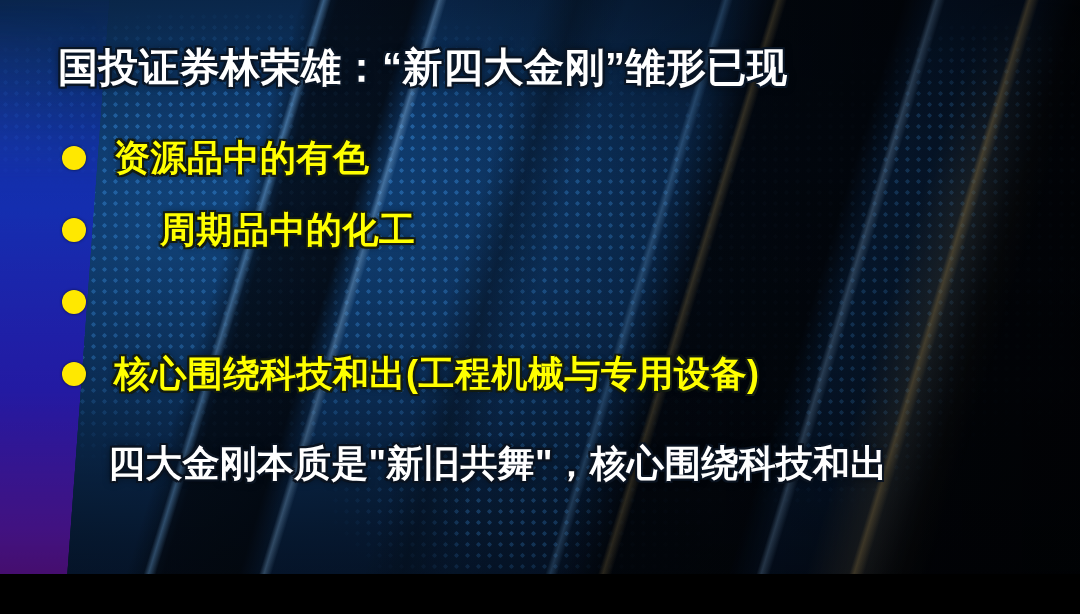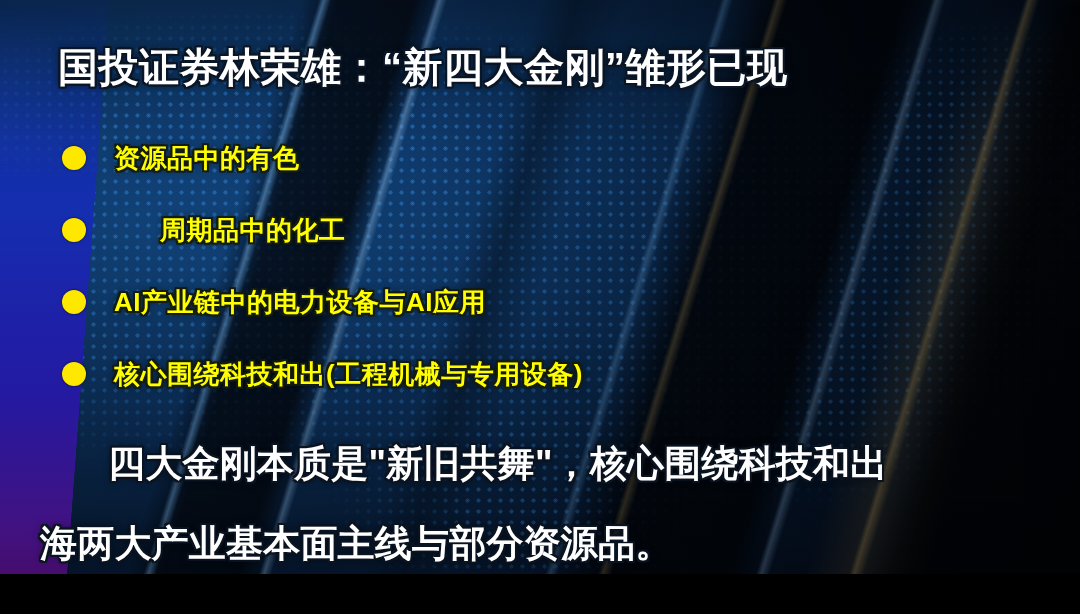--- a/index.html
+++ b/index.html
@@ -152,21 +152,21 @@
   .bullet-dot {
     flex: 0 0 auto;
     width: 24px;
     height: 24px;
     border-radius: 50%;
     background: #ffe800;
     margin-right: 28px;
     box-shadow: 0 0 3px rgba(0,0,0,0.65);
   }
   .bullet-text {
-    font-size: 26px;
+    font-size: 36px;
     font-weight: bold;
     color: #ffff00;
     letter-spacing: 0.5px;
     text-shadow:
       -2px -2px 0 #141c10, 2px -2px 0 #141c10,
       -2px  2px 0 #141c10, 2px  2px 0 #141c10,
       -2px  0   0 #141c10, 2px  0   0 #141c10,
        0   -2px 0 #141c10, 0    2px 0 #141c10,
        0 0 7px rgba(0,0,0,0.75);
   }
@@ -216,29 +216,27 @@
         <span class="bullet-text" style="color: rgb(255, 255, 0);">资源品中的有色</span>
       </div>
 
       <div class="bullet-row">
         <span class="bullet-dot" style="background: rgb(255, 232, 0);"></span>
         <span class="bullet-text" style="color: rgb(255, 255, 0); margin-left: 46px;">周期品中的化工</span>
       </div>
 
       <div class="bullet-row">
         <span class="bullet-dot" style="background: rgb(255, 232, 0);"></span>
-        <span class="bullet-text" style="color: rgb(255, 255, 0);">AI产业链中的电力设备与AI应用</span>
       </div>
 
       <div class="bullet-row">
         <span class="bullet-dot" style="background: rgb(255, 232, 0);"></span>
         <span class="bullet-text" style="color: rgb(255, 255, 0);">核心围绕科技和出(工程机械与专用设备)</span>
       </div>
 
     </div>
 
     <div class="para">
       <span class="para-line indent">四大金刚本质是"新旧共舞"，核心围绕科技和出</span>
-      <span class="para-line">海两大产业基本面主线与部分资源品。</span>
     </div>
 
   </div>
 </div>
 
 </body></html>

